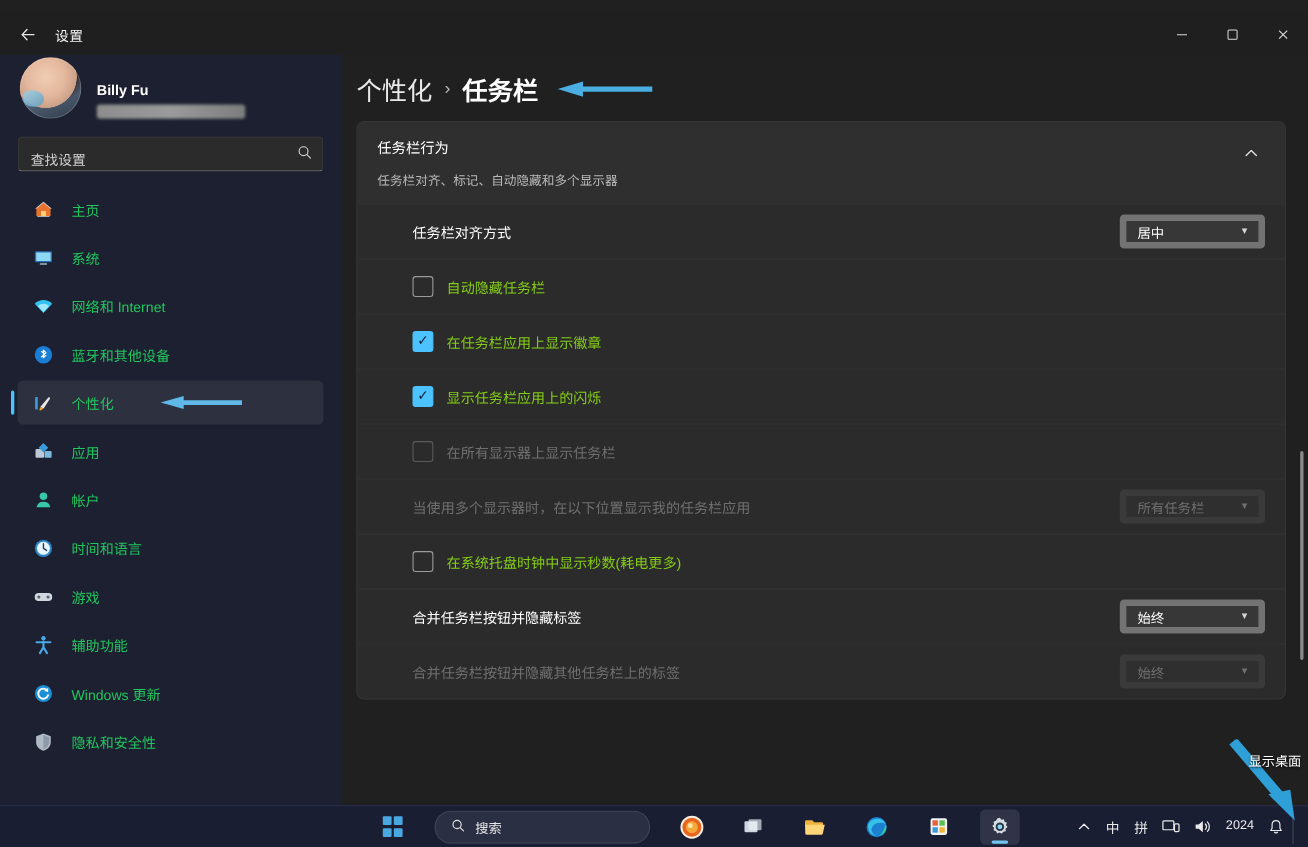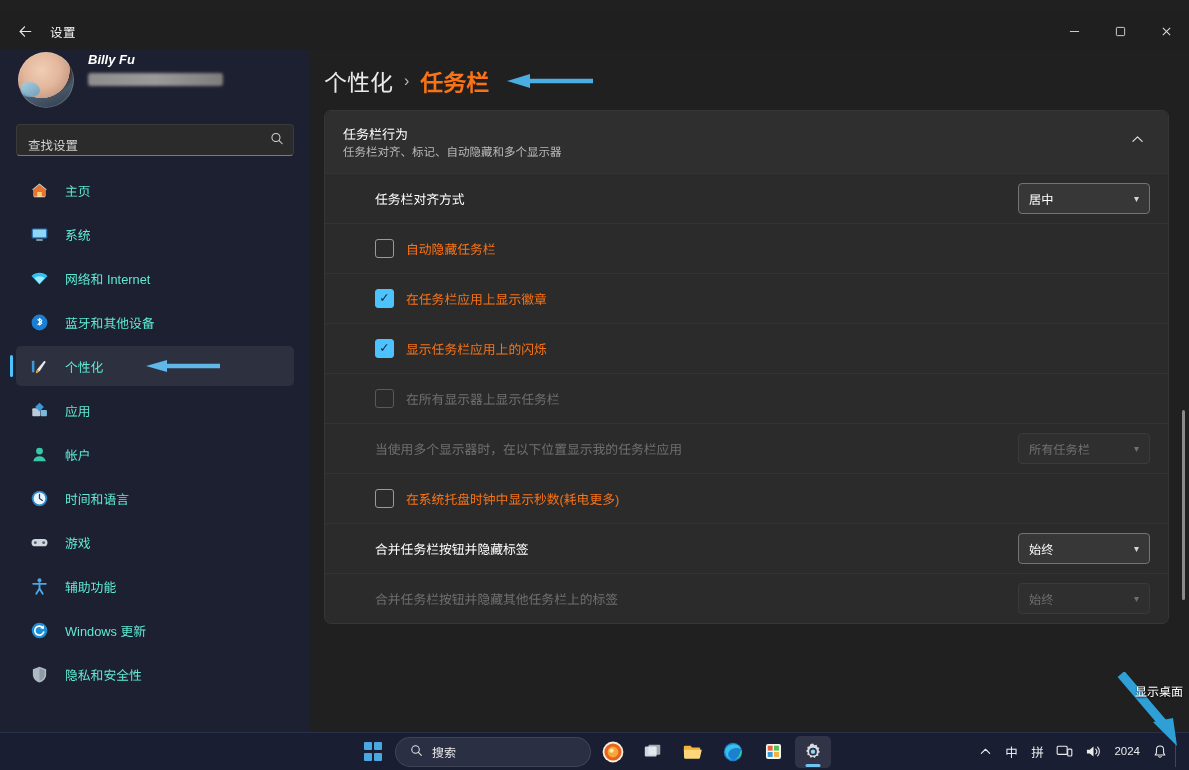--- a/index.html
+++ b/index.html
@@ -44,23 +44,22 @@
   }
 
   
   .sidebar {
     position: absolute; top: 38px; left: 0;
     width: 310px; height: 694px;
     background: #1c2030;
     overflow: hidden;
   }
   .profile {
-    display: flex; align-items: flex-start;
+    display: flex; align-items: flex-end;
     padding: 14px 0 12px 18px;
-    font-style: italic;
   }
   .avatar {
     width: 56px; height: 56px; border-radius: 50%;
     background:
       radial-gradient(circle at 42% 32%, #f0cdb4 0%, #e3b79c 36%, #caa088 56%, transparent 57%),
       radial-gradient(circle at 55% 12%, #3b2a22 0%, #2b1d17 38%, transparent 60%),
       linear-gradient(160deg, #8fa7bd 0%, #54657a 55%, #2f3a47 100%);
     box-shadow: inset 0 0 0 1px rgba(255,255,255,.18);
     position: relative; overflow: hidden; flex: 0 0 auto;
   }
@@ -95,21 +94,21 @@
   .search-ico {
     position: absolute; right: 9px; top: 50%; transform: translateY(-50%);
     color: #d2d2d2; font-size: 13px; pointer-events: none;
   }
 
   .navlist { margin-top: 14px; }
   .navitem {
     position: relative; display: flex; align-items: center;
     height: 40px; margin: 0 16px 4px 16px;
     padding-left: 12px; border-radius: 5px;
-    cursor: pointer; color: #5eead4; font-size: 12.8px;
+    cursor: pointer; color: #22c55e; font-size: 12.8px;
   }
   .navitem.selected { background: rgba(255,255,255,.075); }
   .navitem.selected::before {
     content: ""; position: absolute; left: -6px; top: 9px;
     width: 3px; height: 22px; border-radius: 2px; background: #4cc2ff;
   }
   .navicon {
     width: 22px; height: 22px; margin-right: 15px; flex: 0 0 auto;
     display: flex; align-items: center; justify-content: center;
     font-size: 15px; line-height: 1;
@@ -127,40 +126,40 @@
     overflow: hidden;
   }
   .breadcrumb {
     display: flex; align-items: center;
     padding: 22px 0 0 14px; height: 64px;
   }
   .crumb-link {
     font-size: 23px; color: #e9e9e9; cursor: pointer;
   }
   .crumb-sep { font-size: 16px; color: #b9b9b9; margin: 0 11px; }
-  .crumb-cur { font-size: 23px; color: #f97316; font-weight: bold; }
+  .crumb-cur { font-size: 23px; color: #ffffff; font-weight: bold; }
   .crumb-arrow { margin-left: 16px; }
 
   .scrollarea { position: relative; height: 628px; }
   .card {
     margin: 8px 20px 0 14px;
     background: #2b2b2b;
     border: 1px solid #363636;
     border-radius: 7px;
     overflow: hidden;
   }
   .card-head {
     display: flex; align-items: flex-start;
     padding: 13px 16px 14px 18px;
     background: #2f2f2f;
     cursor: pointer;
   }
   .card-head-txt { flex: 1; }
   .card-title { font-size: 13px; color: #fff; }
-  .card-sub { margin-top: 0; font-size: 11.5px; color: #b9b9b9; }
+  .card-sub { margin-top: 12px; font-size: 11.5px; color: #b9b9b9; }
   .chevron-up {
     width: 30px; height: 30px; display: flex; align-items: center; justify-content: center;
     color: #e0e0e0; font-size: 12px;
   }
 
   .row {
     display: flex; align-items: center;
     min-height: 50px;
     padding: 0 18px 0 50px;
     border-top: 1px solid #333333;
@@ -176,34 +175,34 @@
     width: 19px; height: 19px; border-radius: 3px; flex: 0 0 auto;
     border: 1.4px solid #9a9a9a; background: transparent;
     display: flex; align-items: center; justify-content: center;
   }
   .cbox.checked {
     background: #4cc2ff; border-color: #4cc2ff; color: #14232e;
     font-size: 12px; font-weight: bold;
   }
   .cbox.checked::after { content: "\2713"; color: #0f2233; font-size: 12.5px; line-height: 1; }
   .cbox.disabled { border-color: #5a5a5a; }
-  .cb-label { font-size: 12.8px; color: #f97316; }
+  .cb-label { font-size: 12.8px; color: #84cc16; }
   .row.disabled .cb-label { color: #6f6f6f; }
 
   .highlight-box {
     position: absolute; left: 38px; top: 5px;
     width: 248px; height: 40px;
     border: 2px solid #31b4e8; border-radius: 4px;
     box-shadow: 0 0 0 1px rgba(49,180,232,.25);
     pointer-events: none;
   }
 
   .dropdown {
     width: 132px; height: 31px; border-radius: 4px;
-    background: #373737; border: 1px solid #737373;
+    background: #373737; border: 6px solid #737373;
     display: flex; align-items: center; padding: 0 10px;
     font-size: 12.2px; color: #ffffff; cursor: pointer; flex: 0 0 auto;
   }
   .dropdown .dd-val { flex: 1; }
   .dropdown .dd-chev { font-size: 10px; color: #d5d5d5; }
   .dropdown.disabled { background: #2f2f2f; border-color: #3a3a3a; color: #6f6f6f; cursor: default; }
   .dropdown.disabled .dd-chev { color: #6f6f6f; }
 
   .vscroll {
     position: absolute; right: 4px; top: 300px;
@@ -214,21 +213,21 @@
   
   .taskbar {
     position: absolute; left: 0; bottom: 0;
     width: 1189px; height: 38px;
     background: rgba(26,30,52,.97);
     border-top: 1px solid #2a2f4a;
     display: flex; align-items: center;
     z-index: 40;
   }
   .tb-center {
-    position: absolute; left: 355px; display: flex; align-items: center; gap: 4px; text-align: right;
+    position: absolute; left: 339px; display: flex; align-items: center; gap: 20px; text-align: right;
   }
   .tb-btn {
     width: 36px; height: 32px; border-radius: 5px;
     display: flex; align-items: center; justify-content: center;
     cursor: pointer; position: relative;
   }
   .tb-btn.active { background: rgba(255,255,255,.10); }
   .tb-btn.active::after {
     content: ""; position: absolute; bottom: 1px; left: 50%; transform: translateX(-50%);
     width: 15px; height: 3px; border-radius: 2px; background: #6fc4f2;

